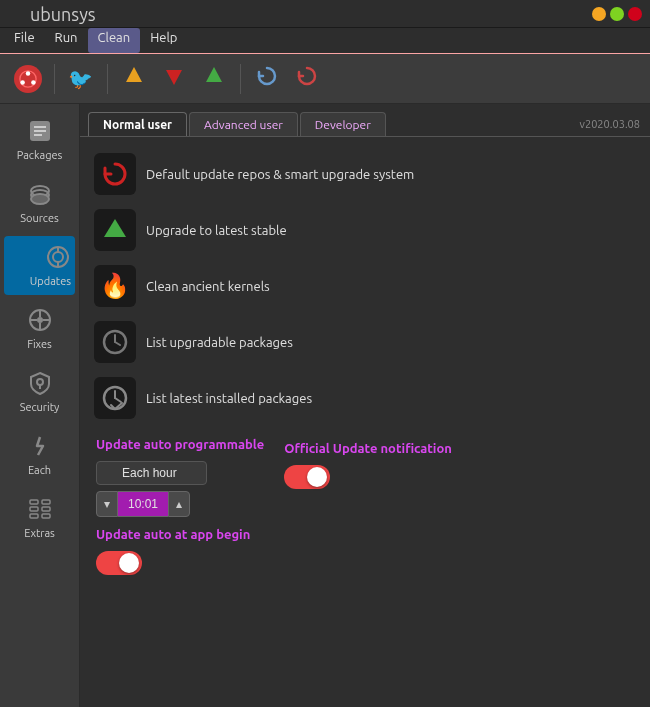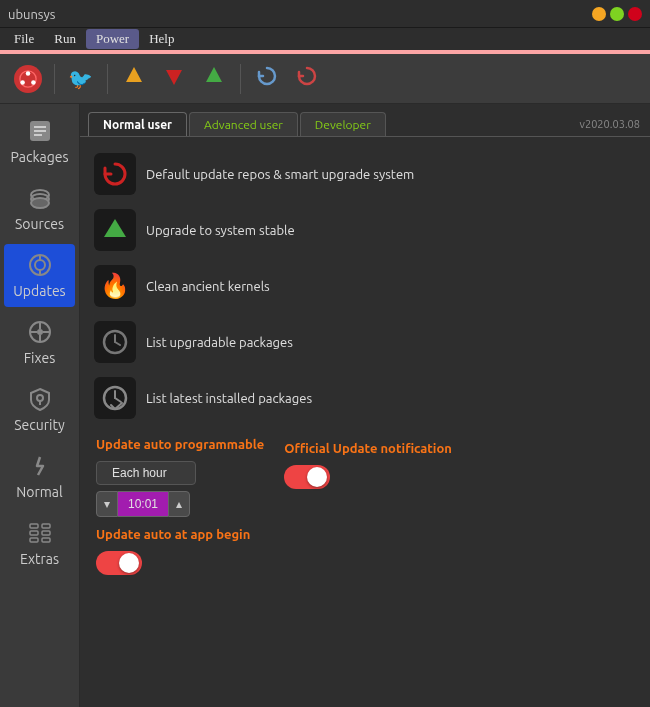--- a/index.html
+++ b/index.html
@@ -36,24 +36,22 @@
     }
     .wc-minimize { background: #f5a623; }
     .wc-maximize { background: #7ed321; }
     .wc-close { background: #d0021b; }
 
     
     .menubar {
       background: #2d2d2d;
       height: 26px;
       display: flex;
-      align-items: center;
       padding: 0 4px;
-      border-bottom: 4px solid #fca5a5;
-      font-family: Liberation Serif, serif;
+      border-bottom: 1px solid #fca5a5;
     }
     .menu-item {
       padding: 2px 10px;
       font-size: 13px;
       color: #e0e0e0;
       cursor: pointer;
       border-radius: 3px;
     }
     .menu-item:hover, .menu-item.active {
       background: #4a4a4a;
@@ -111,27 +109,27 @@
       flex-direction: column;
       align-items: center;
       justify-content: center;
       padding: 8px 4px;
       cursor: pointer;
       border-radius: 4px;
       margin: 2px 4px;
       gap: 2px;
       min-height: 58px;
     }
-    .sidebar-item.active { background: #1d4ed8; }
+    .sidebar-item.active { background: #0369a1; align-items: flex-end; }
     .sidebar-icon {
       font-size: 22px;
       line-height: 1;
     }
     .sidebar-label {
-      font-size: 14px;
+      font-size: 11px;
       color: #ccc;
       text-align: center;
     }
 
     
     .content {
       flex: 1;
       background: #2e2e2e;
       padding: 0;
       overflow-y: auto;
@@ -156,21 +154,21 @@
       margin-left: 16px;
     }
     .tab {
       padding: 5px 14px;
       background: #3a3a3a;
       border: 1px solid #555;
       border-bottom: none;
       border-radius: 4px 4px 0 0;
       cursor: pointer;
       font-size: 12px;
-      color: #84cc16;
+      color: #f0abfc;
     }
     .tab.active {
       background: #2e2e2e;
       border-color: #666;
       color: #fff;
       font-weight: bold;
     }
     .tab-content-area {
       padding: 10px 8px;
       border-top: 1px solid #555;
@@ -212,21 +210,21 @@
       margin-bottom: 10px;
     }
     .settings-col {
       display: flex;
       flex-direction: column;
       gap: 6px;
     }
     .settings-label {
       font-size: 13px;
       font-weight: bold;
-      color: #f97316;
+      color: #d946ef;
       margin-bottom: 4px;
     }
 
     
     .toggle-switch {
       width: 46px;
       height: 24px;
       background: #e44;
       border-radius: 12px;
       position: relative;
@@ -244,21 +242,21 @@
       right: 3px;
       transition: left 0.2s;
       box-shadow: 0 1px 3px rgba(0,0,0,0.4);
     }
 
     
     .dropdown {
       background: #3a3a3a;
       border: 1px solid #555;
       color: #e0e0e0;
-      padding: 4px 15px;
+      padding: 4px 25px;
       border-radius: 4px;
       font-size: 12px;
       cursor: pointer;
       appearance: none;
       -webkit-appearance: none;
       min-width: 100px;
     }
     .dropdown-wrapper {
       position: relative;
       display: inline-block;
@@ -293,33 +291,33 @@
       width: 50px;
       height: 26px;
       text-align: center;
       font-size: 12px;
     }
   </style>
 </head>
 <body>
 
 <div class="titlebar">
-  <span style="font-size:13px;color:#ccc;margin-left:0;">ubunsys</span>
+  <span style="font-size:18px;color:#ccc;margin-left:22px;">ubunsys</span>
   <div style="flex:1"></div>
   <div class="window-controls">
     <button class="wc-btn wc-minimize" title="Minimize"></button>
     <button class="wc-btn wc-maximize" title="Maximize"></button>
     <button class="wc-btn wc-close" title="Close"></button>
   </div>
 </div>
 
 <div class="menubar">
   <div class="menu-item">File</div>
   <div class="menu-item">Run</div>
-  <div class="menu-item active">Power</div>
+  <div class="menu-item active">Clean</div>
   <div class="menu-item">Help</div>
 </div>
 
 <div class="toolbar">
 
   <button class="tb-btn" title="Ubuntu">
     <span style="width:28px;height:28px;background:#cc3333;border-radius:50%;display:flex;align-items:center;justify-content:center;">
       <svg width="18" height="18" viewBox="0 0 20 20">
         <circle cx="10" cy="10" r="9" fill="#cc3333" stroke="#ff6666" stroke-width="1.5"></circle>
         <circle cx="10" cy="4" r="2.5" fill="white"></circle>
@@ -436,21 +434,21 @@
           </svg>
       </span>
       <span class="sidebar-label">Security</span>
     </div>
     <div class="sidebar-item">
       <span class="sidebar-icon">
         <svg width="26" height="26" viewBox="0 0 26 26">
             <path d="M13 4 L10 13 L16 13 L11 22" fill="none" stroke="#888" stroke-width="2.5" stroke-linejoin="round"></path>
           </svg>
       </span>
-      <span class="sidebar-label">Normal</span>
+      <span class="sidebar-label">Each</span>
     </div>
     <div class="sidebar-item">
       <span class="sidebar-icon">
         <svg width="26" height="26" viewBox="0 0 26 26">
             <rect x="3" y="11" width="8" height="4" rx="1" fill="none" stroke="#888" stroke-width="1.5"></rect>
             <rect x="3" y="18" width="8" height="4" rx="1" fill="none" stroke="#888" stroke-width="1.5"></rect>
             <rect x="3" y="4" width="8" height="4" rx="1" fill="none" stroke="#888" stroke-width="1.5"></rect>
             <rect x="15" y="4" width="8" height="4" rx="1" fill="none" stroke="#888" stroke-width="1.5"></rect>
             <rect x="15" y="11" width="8" height="4" rx="1" fill="none" stroke="#888" stroke-width="1.5"></rect>
             <rect x="15" y="18" width="8" height="4" rx="1" fill="none" stroke="#888" stroke-width="1.5"></rect>
@@ -480,21 +478,21 @@
         </div>
         <span class="action-label">Default update repos &amp; smart upgrade system</span>
       </div>
 
       <div class="action-row">
         <div class="action-icon">
           <svg width="30" height="30" viewBox="0 0 30 30">
             <polygon points="15,4 26,22 4,22" fill="#44aa44"></polygon>
           </svg>
         </div>
-        <span class="action-label">Upgrade to system stable</span>
+        <span class="action-label">Upgrade to latest stable</span>
       </div>
 
       <div class="action-row">
         <div class="action-icon">
           <span style="font-size:24px;">🔥</span>
         </div>
         <span class="action-label">Clean ancient kernels</span>
       </div>
 
       <div class="action-row">

